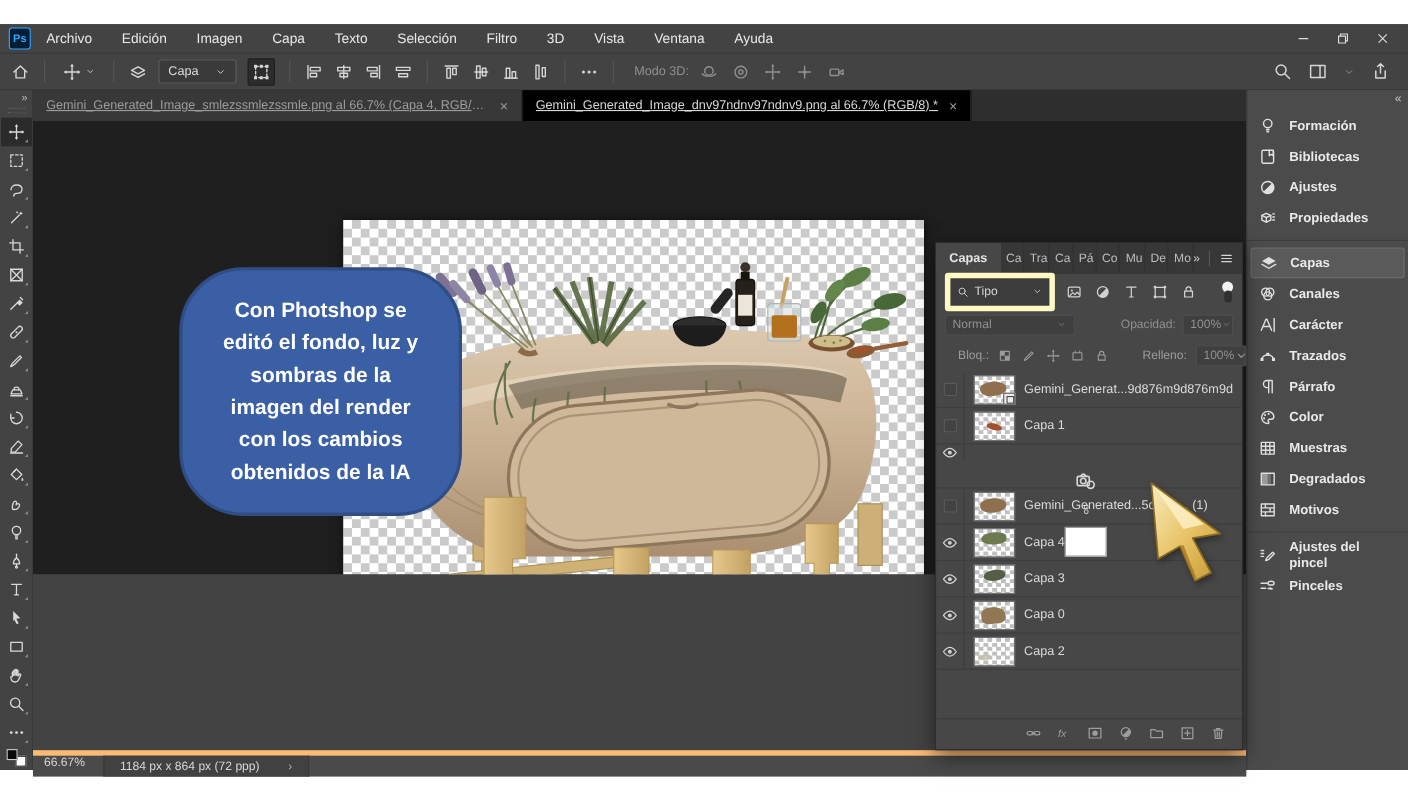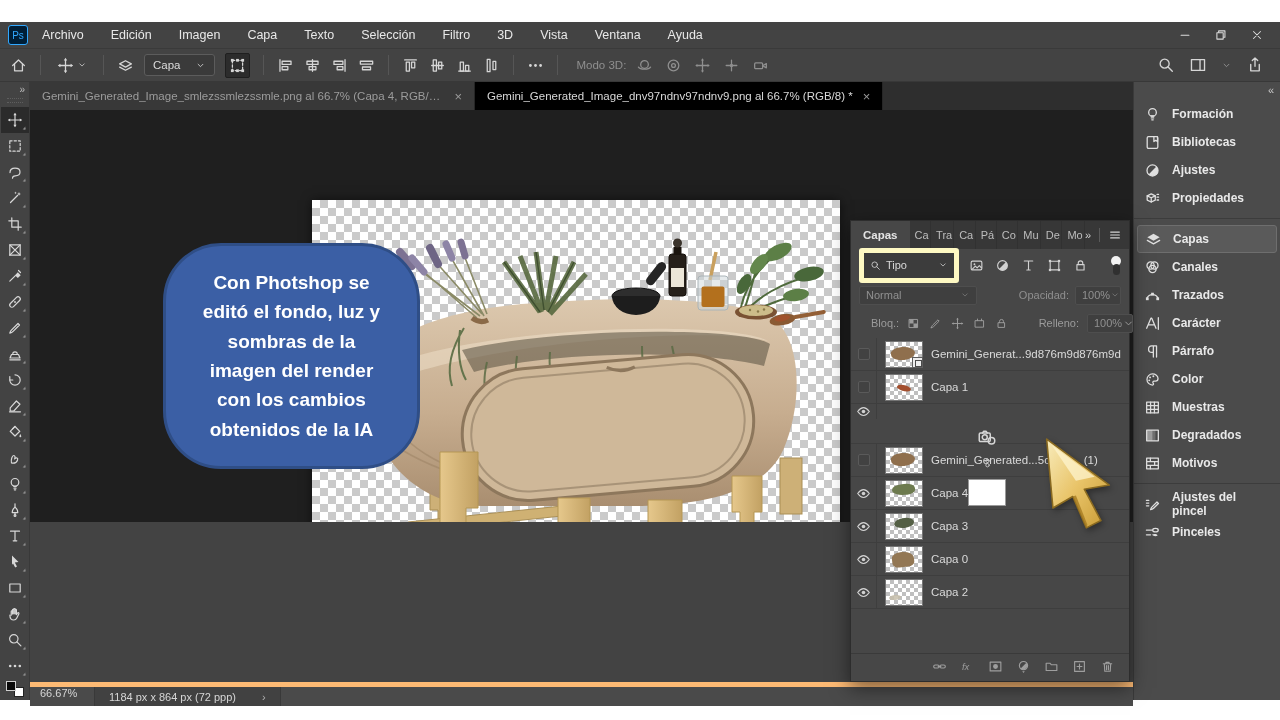--- a/index.html
+++ b/index.html
@@ -9,21 +9,21 @@
 
   
   .ic{display:inline-flex;width:16px;height:16px;color:#d6d6d6;flex:0 0 auto;}
   .ic svg{width:100%;height:100%;}
   .ic svg *{stroke:currentColor;fill:none;stroke-width:1.2;stroke-linecap:round;stroke-linejoin:round;}
   .ic svg .f{fill:currentColor;stroke:none;}
 
   
   .menubar{position:absolute;left:0;top:0;width:100%;height:26px;background:#434343;display:flex;align-items:center;padding:0 8px;}
   .pslogo{width:20px;height:20px;border-radius:3px;background:#001e36;border:1px solid #31a8ff;color:#31a8ff;
-    font-size:10px;font-weight:normal;display:flex;align-items:center;justify-content:center;margin-right:14px;}
+    font-size:10px;font-weight:bold;display:flex;align-items:center;justify-content:center;margin-right:14px;}
   .menuitems{display:flex;gap:27px;align-items:center;}
   .menu-item{color:#e8e8e8;font-size:12.5px;cursor:default;}
   .wincontrols{margin-left:auto;display:flex;gap:22px;align-items:center;padding-right:8px;}
   .wincontrols .ic{width:14px;height:14px;color:#dcdcdc;}
 
   
   .optionsbar{position:absolute;left:0;top:26px;width:100%;height:34px;background:#434343;border-top:1px solid #3a3a3a;
     border-bottom:1px solid #383838;display:flex;align-items:center;gap:10px;padding:0 10px;}
   .optionsbar .ic{width:17px;height:17px;}
   .osep{width:1px;height:20px;background:#565656;margin:0 3px;}
@@ -48,21 +48,21 @@
   .tool .ic{width:16px;height:16px;color:#d8d8d8;}
   .tool.sel{background:#2b2b2b;}
   .tool::after{content:"";position:absolute;right:3px;bottom:3px;border:2px solid transparent;border-right-color:#8a8a8a;border-bottom-color:#8a8a8a;transform:scale(.7);}
   .tb-swatches{position:relative;width:18px;height:16px;margin-top:2px;}
   .tb-swatches .bgsw{position:absolute;right:0;bottom:0;width:10px;height:10px;background:#ffffff;border:1px solid #222;}
   .tb-swatches .fgsw{position:absolute;left:0;top:0;width:10px;height:10px;background:#0a0a0a;border:1px solid #cfcfcf;}
 
   .center{position:absolute;left:30px;top:0;width:1103px;height:100%;}
   .tabbar{position:absolute;left:0;top:0;width:100%;height:28px;background:#2e2e2e;display:flex;align-items:stretch;}
   .doc-tab{display:flex;align-items:center;gap:10px;padding:0 12px;font-size:11.5px;color:#9c9c9c;background:#383838;border-right:1px solid #262626;max-width:445px;}
-  .doc-tab .ttl{white-space:nowrap;overflow:hidden;text-overflow:ellipsis;}
+  .doc-tab .ttl{white-space:nowrap;overflow:hidden;text-overflow:ellipsis;text-decoration:underline;}
   .doc-tab.active{background:#000000;color:#d8d8d8;}
   .doc-tab .closex{color:#9a9a9a;font-size:13px;line-height:1;}
 
   .viewport{position:absolute;left:0;top:28px;width:100%;height:412px;background:#1f1f1f;overflow:hidden;}
   .canvas{position:absolute;left:282px;top:90px;width:528px;height:388px;
     background:repeating-conic-gradient(#cacaca 0% 25%, #ffffff 0% 50%);background-size:16px 16px;
     box-shadow:0 0 10px rgba(0,0,0,.55);}
   .statusbar{position:absolute;left:0;top:600px;width:100%;height:24px;background:#4a4a4a;border-top:5px solid #fdba74;
     display:flex;align-items:flex-start;font-size:11px;color:#d6d6d6;}
   .zoombox{padding:0 10px;min-width:64px;}
@@ -709,36 +709,36 @@
                   <circle cx="6.2" cy="6.2" r="3.4"></circle>
                   <circle cx="9.8" cy="6.2" r="3.4"></circle>
                   <circle cx="8" cy="9.4" r="3.4"></circle>
                 </svg>
               </span>
               <span>Canales</span>
             </div>
             <div class="dock-item">
               <span class="ic ">
                 <svg viewBox="0 0 16 16">
+                  <path d="M2.5 12.5L6.5 3h.8l4 9.5M3.9 9.3h6"></path>
+                  <path d="M13.5 2.5v11"></path>
+                </svg>
+              </span>
+              <span>Carácter</span>
+            </div>
+            <div class="dock-item">
+              <span class="ic ">
+                <svg viewBox="0 0 16 16">
                   <path d="M2.8 10.5C4.8 6 11.2 6 13.2 10.5"></path>
                   <rect class="f" x="1.8" y="9.8" width="2.6" height="2.6"></rect>
                   <rect class="f" x="11.6" y="9.8" width="2.6" height="2.6"></rect>
                   <rect class="f" x="6.7" y="5.4" width="2.6" height="2.6"></rect>
                 </svg>
               </span>
               <span>Trazados</span>
-            </div>
-            <div class="dock-item">
-              <span class="ic ">
-                <svg viewBox="0 0 16 16">
-                  <path d="M2.5 12.5L6.5 3h.8l4 9.5M3.9 9.3h6"></path>
-                  <path d="M13.5 2.5v11"></path>
-                </svg>
-              </span>
-              <span>Carácter</span>
             </div>
             <div class="dock-item">
               <span class="ic ">
                 <svg viewBox="0 0 16 16">
                   <path d="M11.8 2.8v10.4M8.8 2.8v10.4M11.8 2.8H7.3a3 3 0 0 0 0 6h1.5"></path>
                 </svg>
               </span>
               <span>Párrafo</span>
             </div>
             <div class="dock-item">

